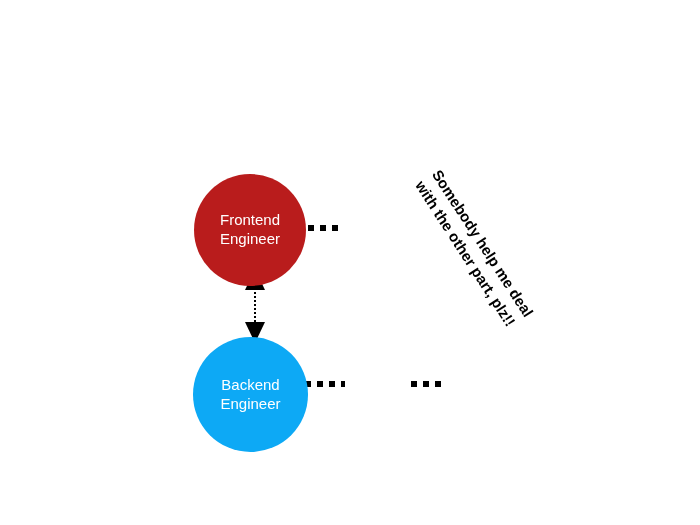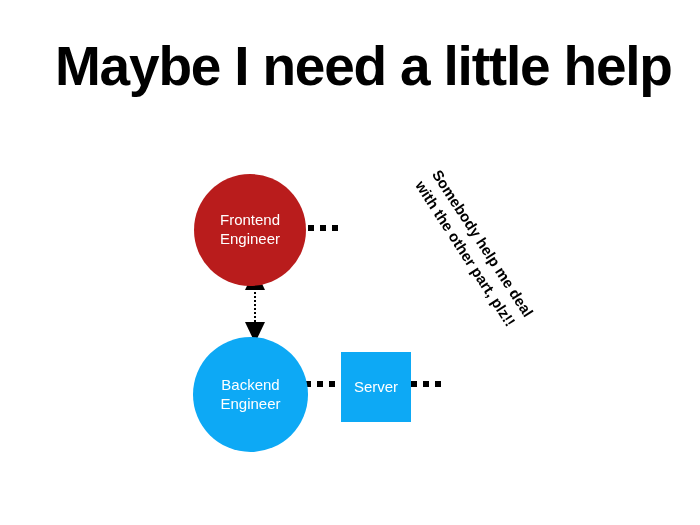--- a/index.html
+++ b/index.html
@@ -114,21 +114,20 @@
     line-height: 1.35;
     white-space: nowrap;
   }
   #annotation .line { display: block; }
 </style>
 </head>
 <body>
 
 <div id="canvas">
 
-  <div id="title">Maybe I need a little help</div>
 
   <div class="dotted-h" id="conn-frontend-view"></div>
   <div class="dotted-h" id="conn-backend-server"></div>
   <div class="dotted-h" id="conn-server-db"></div>
 
   <svg id="arrow-fe-be" viewBox="0 0 42 76">
     <line x1="21" y1="12" x2="21" y2="64" stroke="#000000" stroke-width="2" stroke-dasharray="2 2"></line>
     <polygon points="21,1 31,22 11,22" fill="#000000"></polygon>
     <polygon points="21,75 31,54 11,54" fill="#000000"></polygon>
   </svg>
@@ -141,23 +140,20 @@
   </div>
 
   <div class="node circle" id="circle-backend">
     <span>
       <span>Backend</span><br>
       <span>Engineer</span>
     </span>
   </div>
 
 
-  <div class="node square" id="square-server">
-    <span>Server</span>
-  </div>
 
 
   <div id="annotation">
     <span class="line">Somebody help me deal</span>
     <span class="line">with the other part, plz!!</span>
   </div>
 
 </div>
 
 </body></html>

